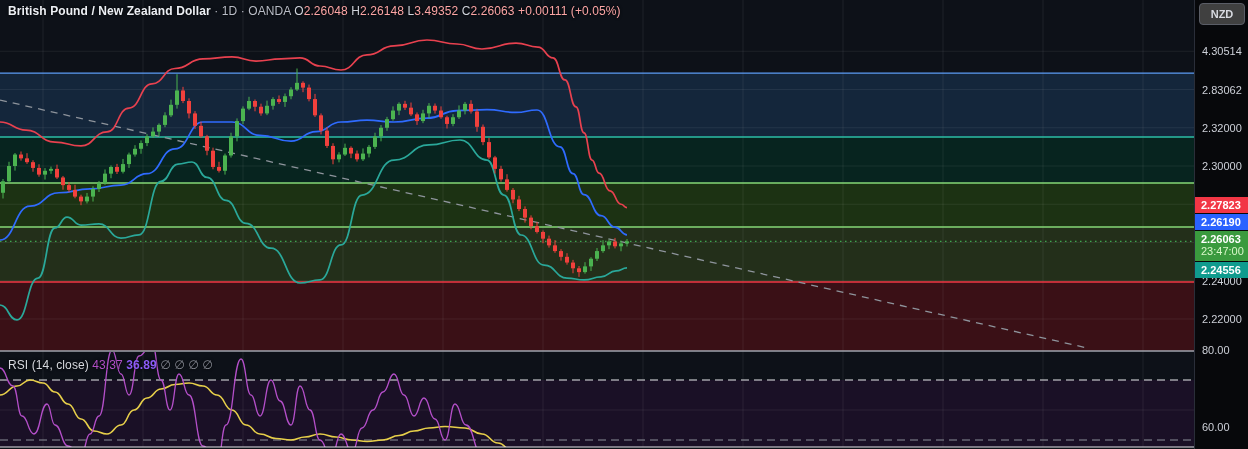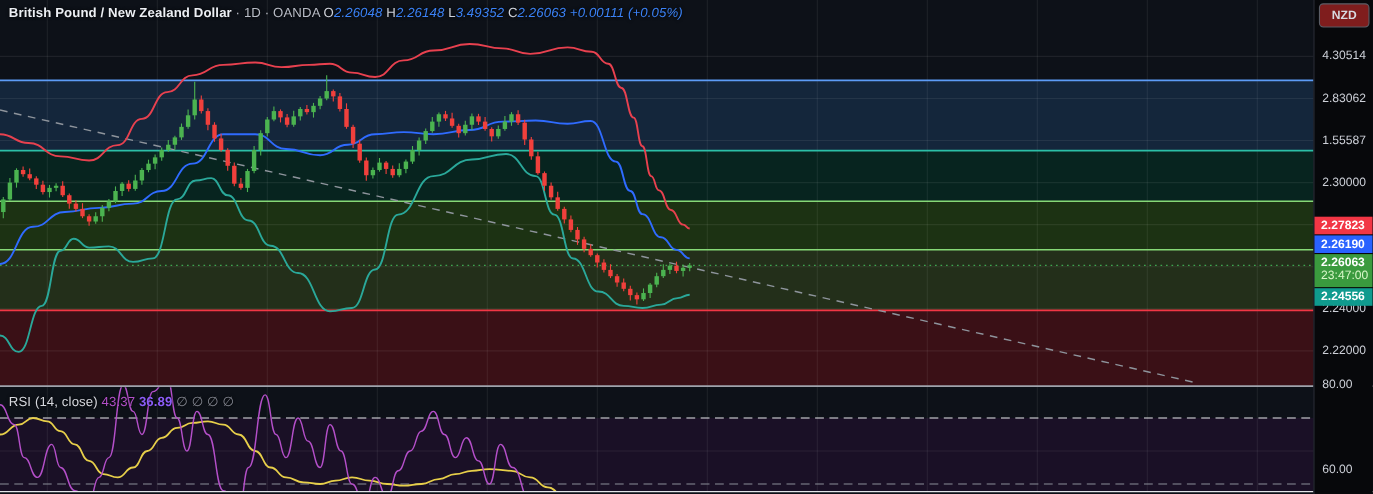--- a/index.html
+++ b/index.html
@@ -5,36 +5,36 @@
   html,body{margin:0;padding:0;background:#07080b;}
   #app{position:relative;width:1248px;height:449px;overflow:hidden;
        font-family:"Liberation Sans","DejaVu Sans",sans-serif;
        background:#0d1118;}
   #chart-svg{position:absolute;left:0;top:0;}
   .hdr{position:absolute;left:8px;white-space:nowrap;font-size:12px;
        letter-spacing:.1px;color:#d6d8de;z-index:5;text-shadow:0 0 3px #000;}
   .hdr b{font-weight:700;color:#eceff4;}
   .sep{color:#b8bcc6;font-weight:400;}
   .ohlc-k{color:#cfd3db;}
-  .up{color:#3b82f6;font-style:italic;}
+  .up{color:#fca5a5;}
   .bb-mid{color:#3d7bff;}
   .bb-up{color:#f23645;}
   .bb-low{color:#26a69a;}
   .rsi-v1{color:#b04fc6;}
   .rsi-v2{color:#8b5cf6;font-weight:700;}
   .rsi-null{color:#82858f;}
   #axis{position:absolute;top:0;right:0;width:53px;height:449px;
         background:#07080b;border-left:1px solid #2a2e39;z-index:4;}
   .tick{position:absolute;left:7px;transform:translateY(-50%);
         font-size:11px;color:#cdd0d8;white-space:nowrap;}
   .badge{position:absolute;left:0;width:53px;box-sizing:border-box;
          font-size:11px;font-weight:700;color:#fff;text-align:left;
          padding:2px 0 2px 6px;z-index:6;line-height:12px;}
   #nzd-btn{position:absolute;top:3px;left:4px;width:44px;height:20px;
-           background:#7f1d1d;border:1px solid #5a5d66;border-radius:4px;
+           background:#404040;border:1px solid #5a5d66;border-radius:4px;
            color:#d8dae0;font-size:11px;font-weight:700;display:flex;
            align-items:center;justify-content:center;z-index:7;cursor:pointer;}
 </style>
 </head>
 <body>
 
 <div id="app">
   <svg id="chart-svg" width="1248" height="449">
       <defs>
         <clipPath id="pricePane">
@@ -329,21 +329,21 @@
     <span class="rsi-v1">43.37</span>
     <span class="rsi-v2">36.89</span>
     <span class="rsi-null">∅ ∅ ∅ ∅</span>
   </div>
 
   <div id="axis">
     <div id="nzd-btn">NZD</div>
     <div id="ticks">
         <div class="tick" style="top: 51.28px;">4.30514</div>
         <div class="tick" style="top: 89.52px;">2.83062</div>
-        <div class="tick" style="top: 127.76px;">1.55587</div>
+        <div class="tick" style="top: 127.76px;">2.32000</div>
         <div class="tick" style="top: 166px;">2.30000</div>
         <div class="tick" style="top: 280.72px;">2.24000</div>
         <div class="tick" style="top: 318.96px;">2.22000</div>
         <div class="tick" style="top: 350px;">80.00</div>
         <div class="tick" style="top: 427px;">60.00</div>
       </div>
     <div id="badges">
         <div class="badge" style="top: 197px; height: 16px; background: rgb(242, 54, 69);">2.27823</div>
         <div class="badge" style="top: 214px; height: 16px; background: rgb(41, 98, 255);">2.26190</div>
         <div class="badge" style="top: 231px; height: 30px; background: rgb(58, 154, 62);">2.26063<div style="color: rgb(217, 247, 201); font-weight: 400;">23:47:00</div></div>

